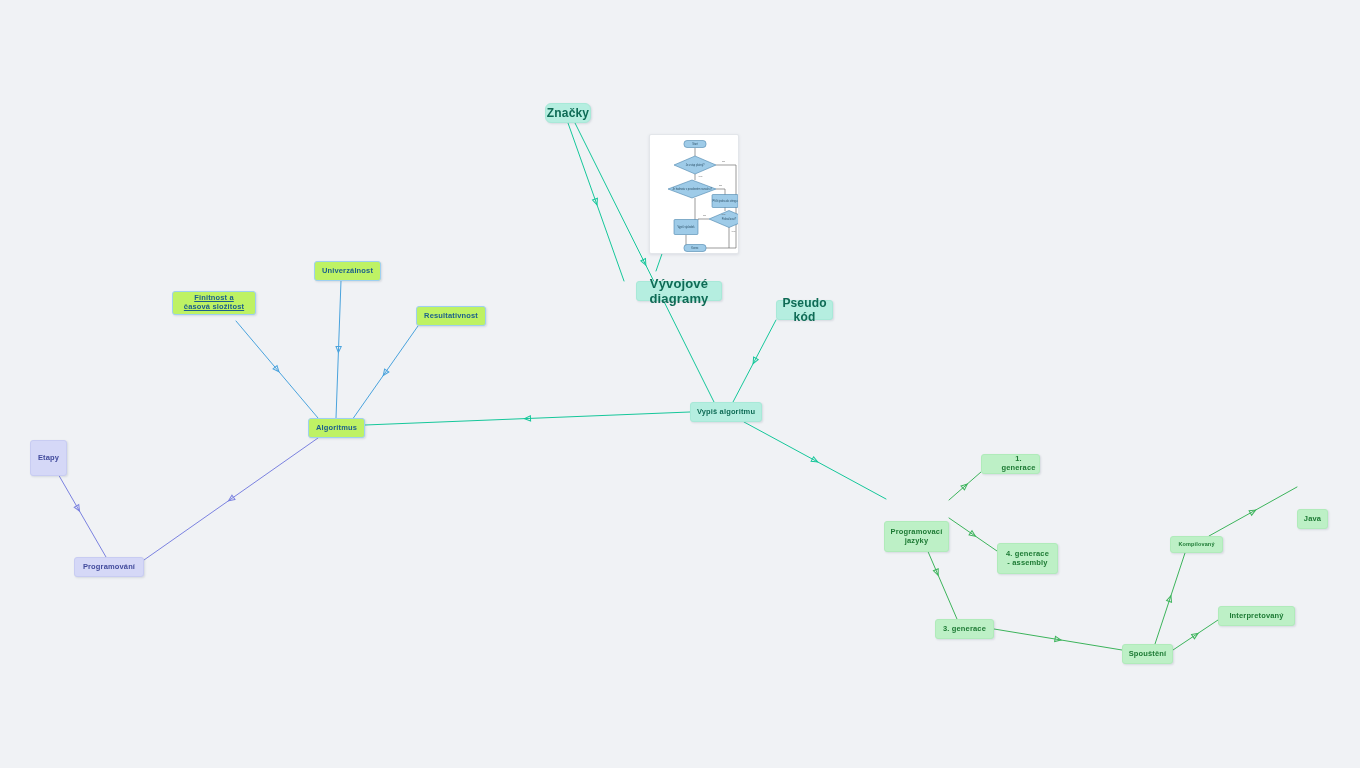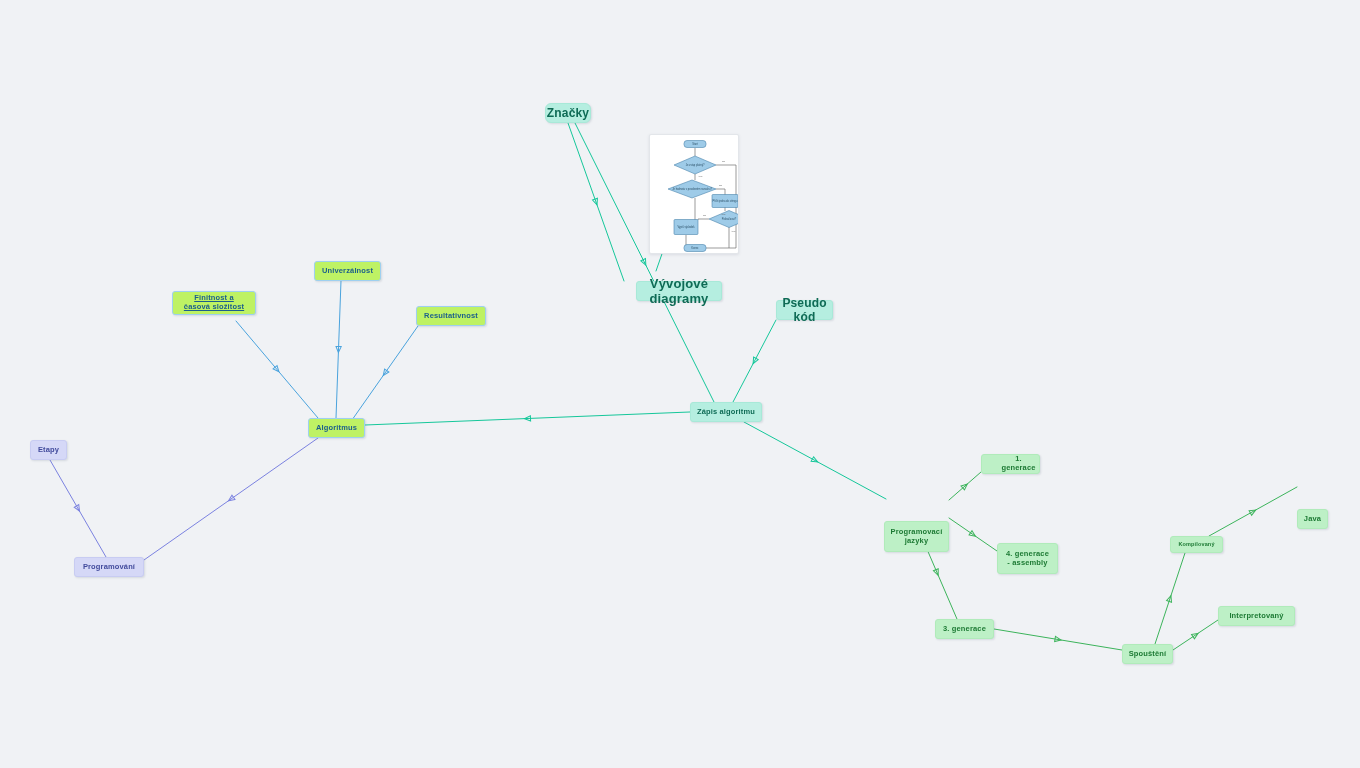--- a/index.html
+++ b/index.html
@@ -186,27 +186,27 @@
         <text x="71" y="80" font-size="2.4" font-family="&quot;Liberation Sans&quot;, sans-serif" fill="#555">Ano</text>
         <text x="53" y="81" font-size="2.4" font-family="&quot;Liberation Sans&quot;, sans-serif" fill="#555">Ne</text>
         <text x="81" y="97" font-size="2.4" font-family="&quot;Liberation Sans&quot;, sans-serif" fill="#555">Ano</text>
       </svg>
   </div>
 
   <div id="node-layer">
       <div class="node n-teal" style="left: 545px; top: 103px; width: 46px; height: 20px; font-size: 12px; border-radius: 6px;">Značky</div>
       <div class="node n-teal" style="left: 636px; top: 281px; width: 86px; height: 20px; font-size: 13px;">Vývojové diagramy</div>
       <div class="node n-teal" style="left: 776px; top: 300px; width: 57px; height: 20px; font-size: 12px;">Pseudo kód</div>
-      <div class="node n-teal" style="left: 690px; top: 402px; width: 72px; height: 20px; font-size: 7.5px;">Zápis algoritmu</div>
+      <div class="node n-teal" style="left: 690px; top: 402px; width: 72px; height: 20px; font-size: 7.5px;">Vypiš algoritmu</div>
       <div class="node n-blue" style="left: 314px; top: 261px; width: 67px; height: 20px; font-size: 7.5px;">Univerzálnost</div>
       <div class="node n-blue" style="left: 416px; top: 306px; width: 70px; height: 20px; font-size: 7.5px;">Resultativnost</div>
       <div class="node n-blue" style="left: 172px; top: 291px; width: 84px; height: 24px; font-size: 7.5px; text-decoration: underline;">Finitnost a
 časová složitost</div>
       <div class="node n-blue" style="left: 308px; top: 418px; width: 57px; height: 20px; font-size: 7.5px; text-align: right;">Algoritmus</div>
-      <div class="node n-purple" style="left: 30px; top: 440px; width: 37px; height: 20px; font-size: 7.5px;">Etapy</div>
+      <div class="node n-purple" style="left: 30px; top: 440px; width: 37px; height: 36px; font-size: 7.5px;">Etapy</div>
       <div class="node n-purple" style="left: 74px; top: 557px; width: 70px; height: 20px; font-size: 7.5px;">Programování</div>
       <div class="node n-green" style="left: 884px; top: 495px; width: 65px; height: 31px; font-size: 7.5px; margin-top: 26px;">Programovací
 jazyky</div>
       <div class="node n-green" style="left: 981px; top: 454px; width: 59px; height: 20px; font-size: 7.5px; padding-left: 16px;">1. generace</div>
       <div class="node n-green" style="left: 997px; top: 543px; width: 61px; height: 31px; font-size: 7.5px;">4. generace
 - assembly</div>
       <div class="node n-green" style="left: 935px; top: 619px; width: 59px; height: 20px; font-size: 7.5px; text-align: center;">3. generace</div>
       <div class="node n-green" style="left: 1122px; top: 644px; width: 51px; height: 20px; font-size: 7.5px;">Spouštění</div>
       <div class="node n-green" style="left: 1170px; top: 536px; width: 53px; height: 17px; font-size: 5.5px;">Kompilovaný</div>
       <div class="node n-green" style="left: 1218px; top: 606px; width: 77px; height: 20px; font-size: 7.5px;">Interpretovaný</div>

